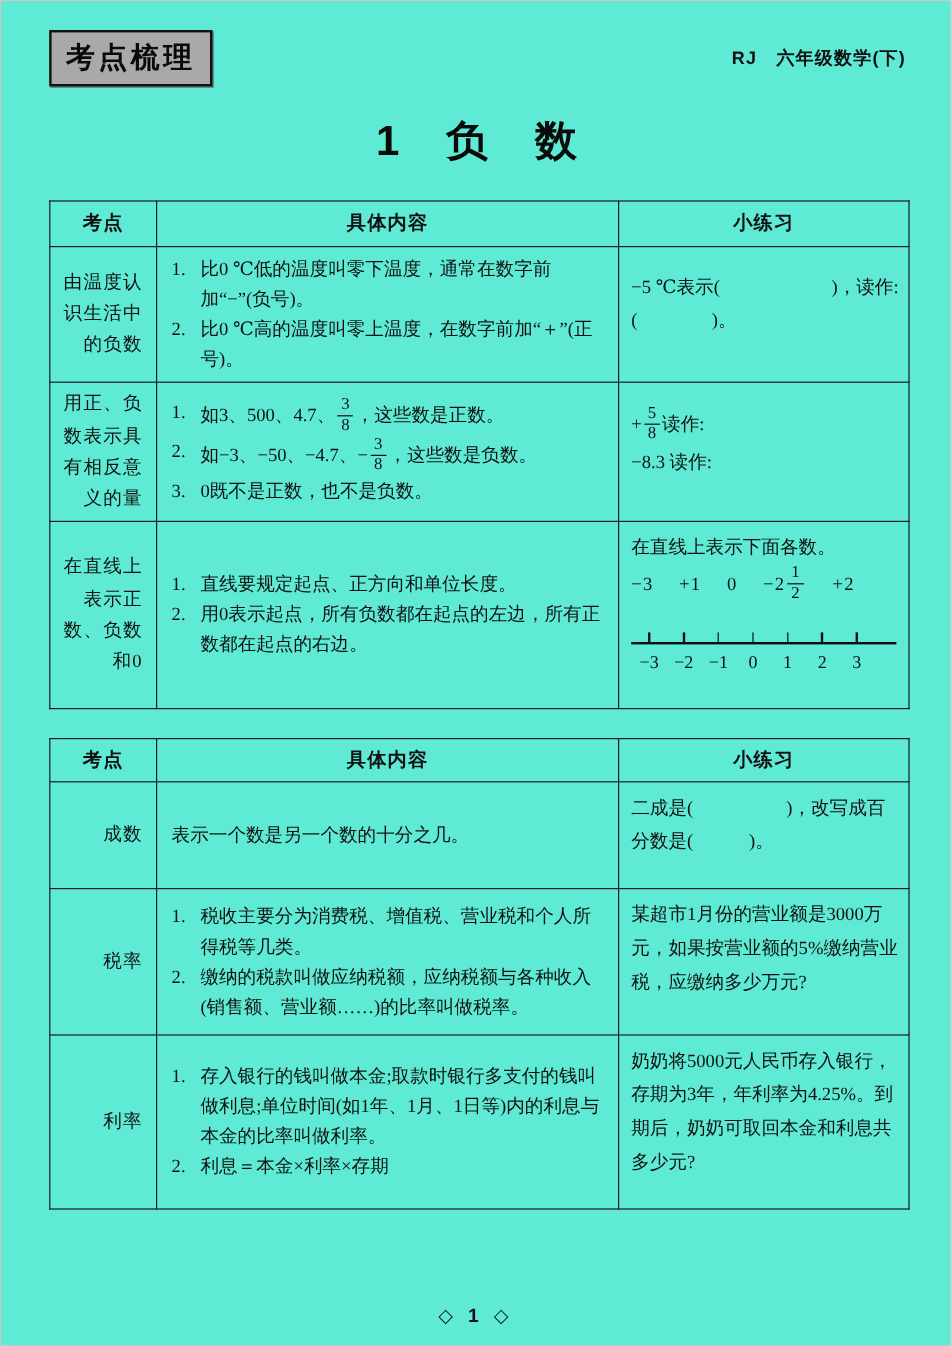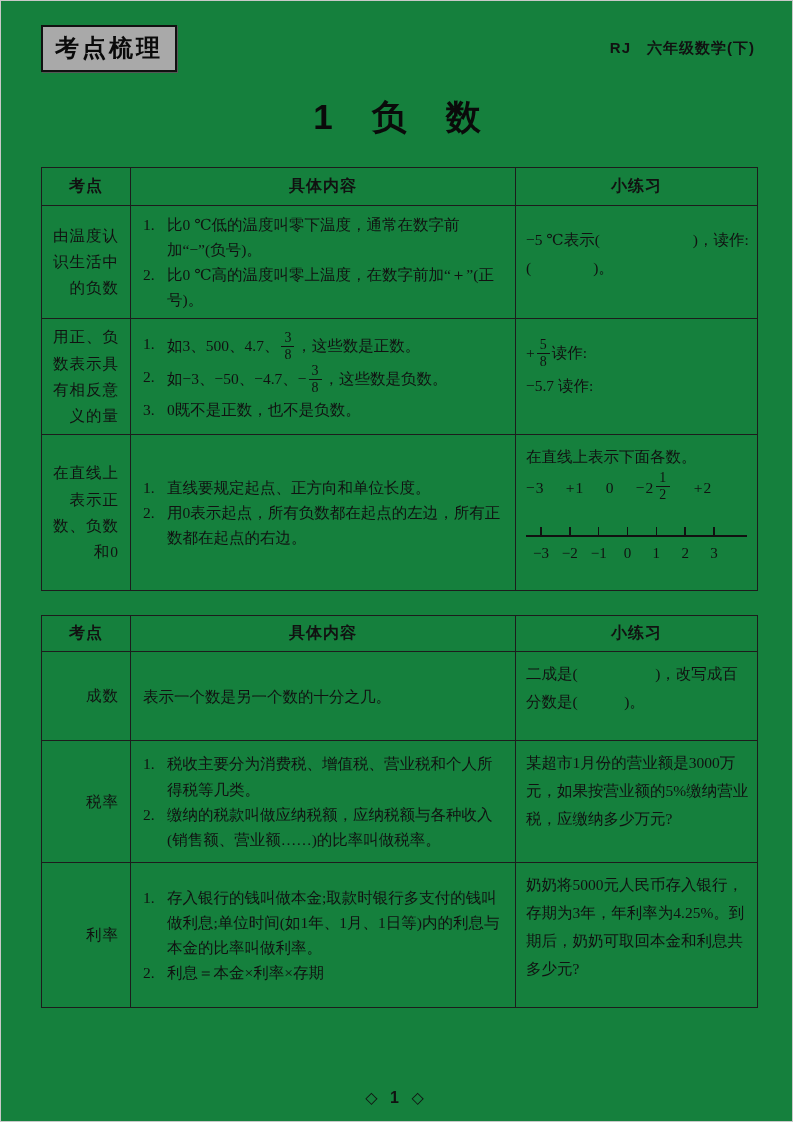--- a/index.html
+++ b/index.html
@@ -1,18 +1,18 @@
 <!DOCTYPE html>
 <html><head>
 <meta charset="utf-8">
 <style>
   * { margin:0; padding:0; box-sizing:border-box; }
   html,body { background:#e9e9e9; }
   .page {
-    width:793px; height:1122px; margin:0 auto; background:#15803d;
+    width:793px; height:1122px; margin:0 auto; background:#5eead4;
     border:1px solid #c9c9c9; overflow:hidden; position:relative;
     font-family:"Liberation Serif","DejaVu Serif",serif; color:#111;
     padding:24px 37px 0 40px;
   }
   
   .topbar { display:flex; justify-content:space-between; align-items:flex-start; }
   .badge {
     background:#a9a9a9; border:2px solid #111; color:#0a0a0a;
     font-family:"Liberation Sans","DejaVu Sans",sans-serif; font-weight:bold;
     font-size:24px; letter-spacing:3px; padding:5px 12px 6px;
@@ -128,21 +128,21 @@
         <div class="item">
           <span class="no">3.</span>
           <span class="txt">0既不是正数，也不是负数。</span>
         </div>
       </td>
       <td class="practice">
         <div><span>+</span><span class="frac">
                 <span class="fn">5</span>
                 <span class="fd">8</span>
               </span><span>读作:</span></div>
-        <div>−5.7 读作:</div>
+        <div>−8.3 读作:</div>
       </td>
     </tr>
     <tr style="height:136px;">
       <td class="point">在直线上表示正数、负数和0</td>
       <td class="content">
         <div class="item">
           <span class="no">1.</span>
           <span class="txt">直线要规定起点、正方向和单位长度。</span>
         </div>
         <div class="item">

